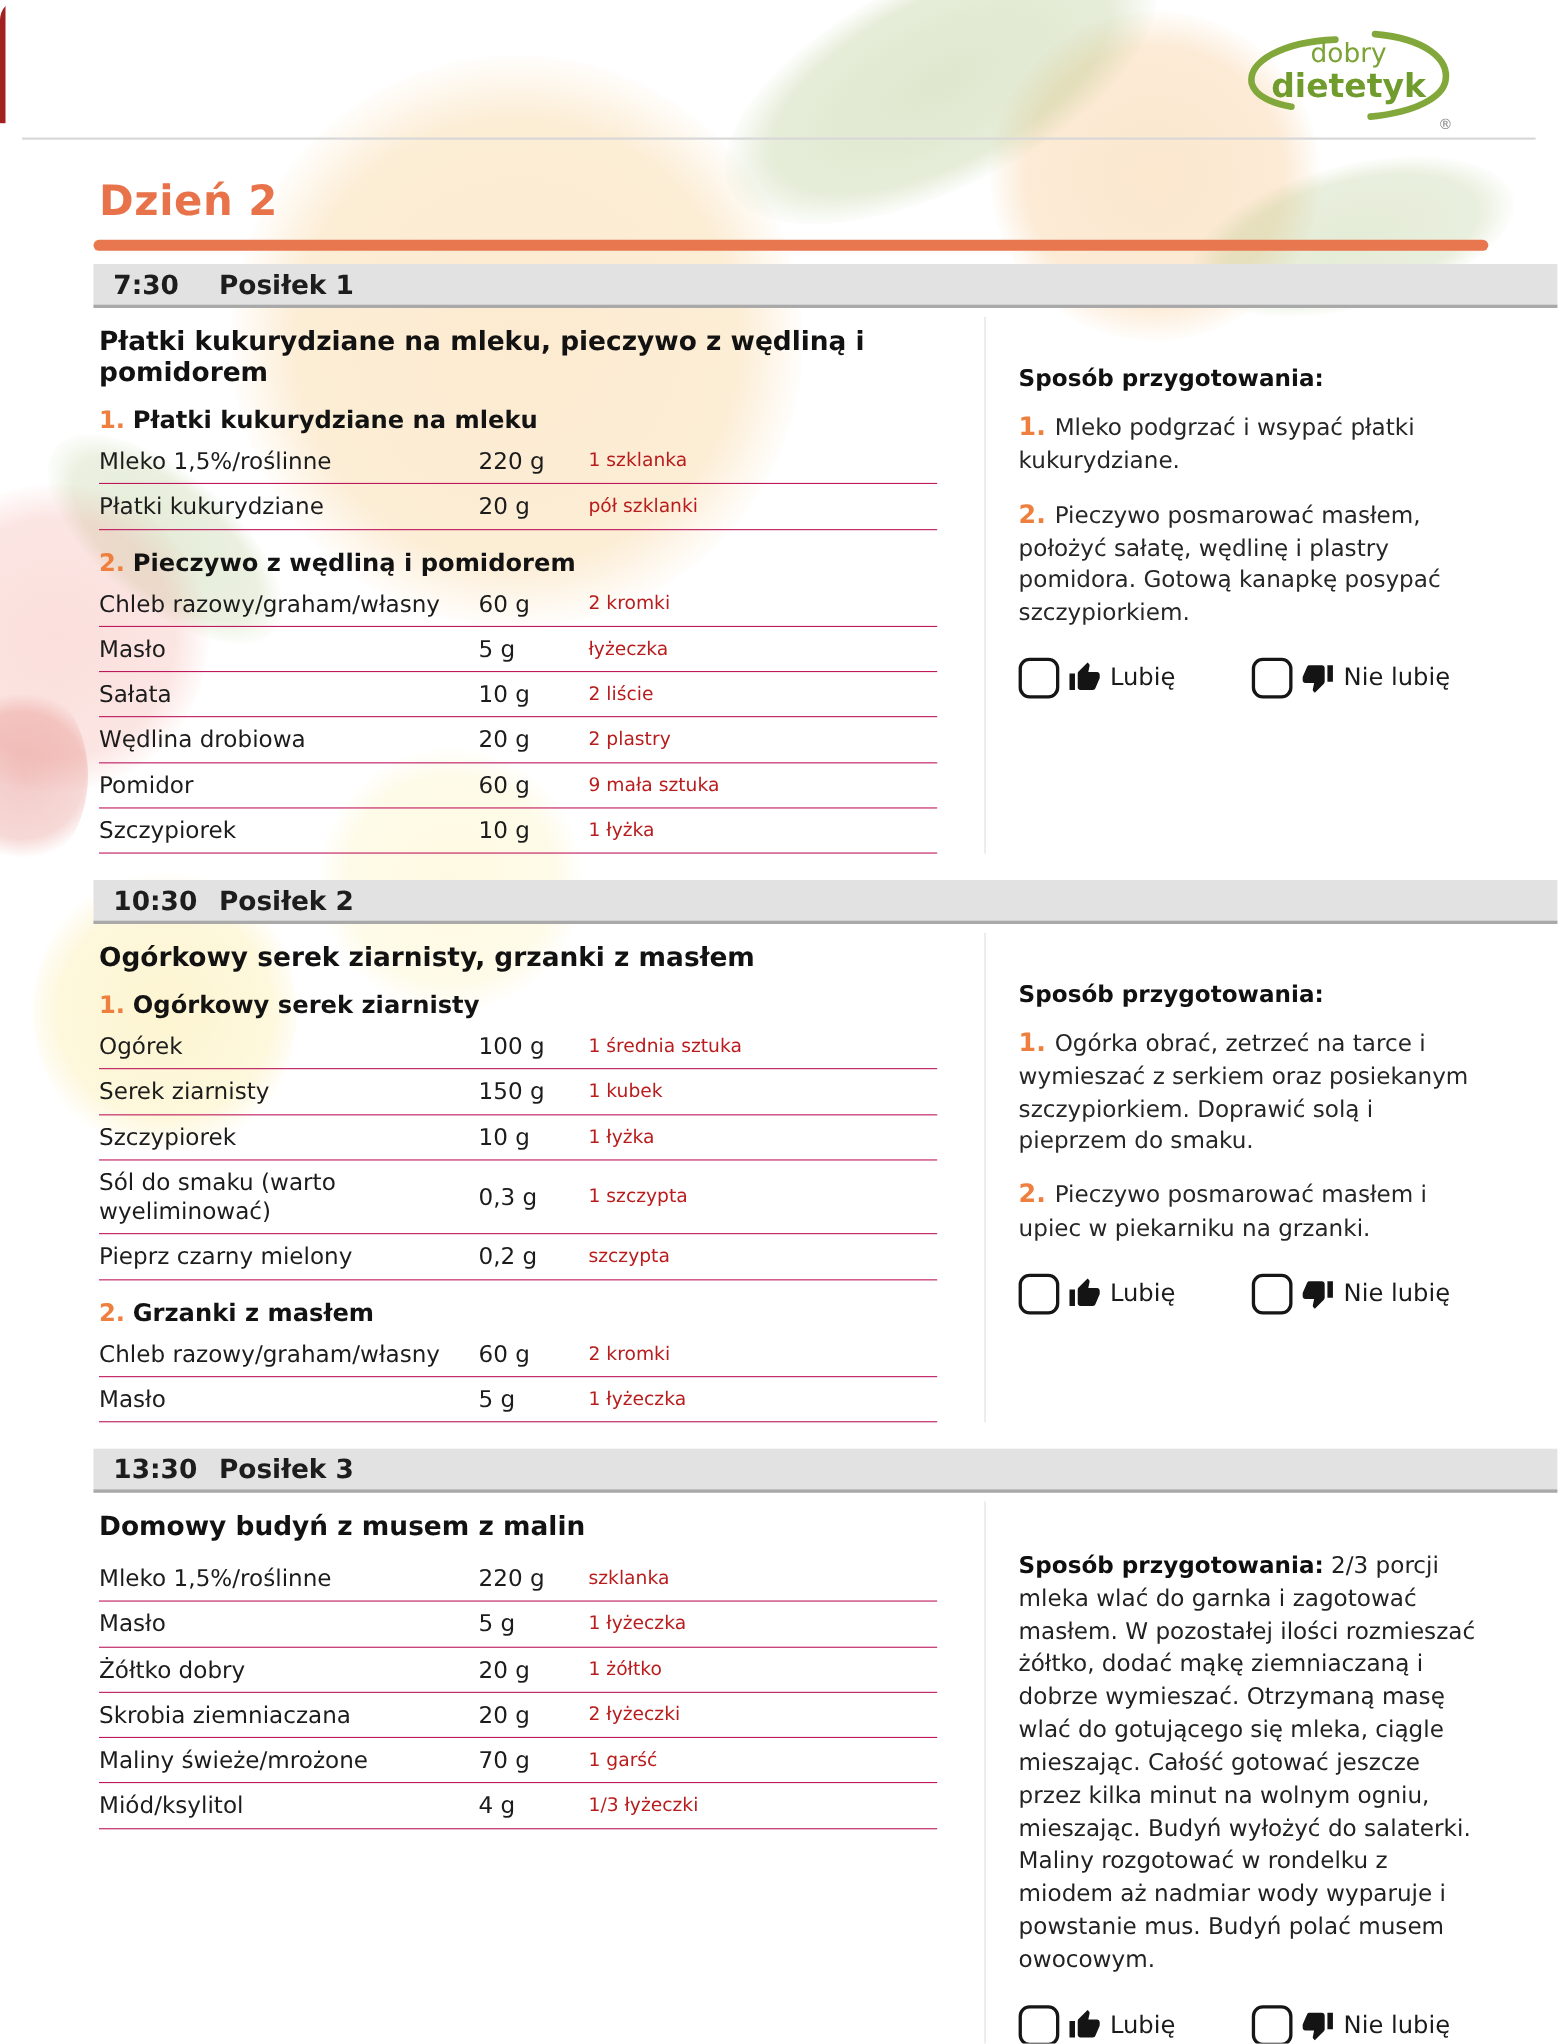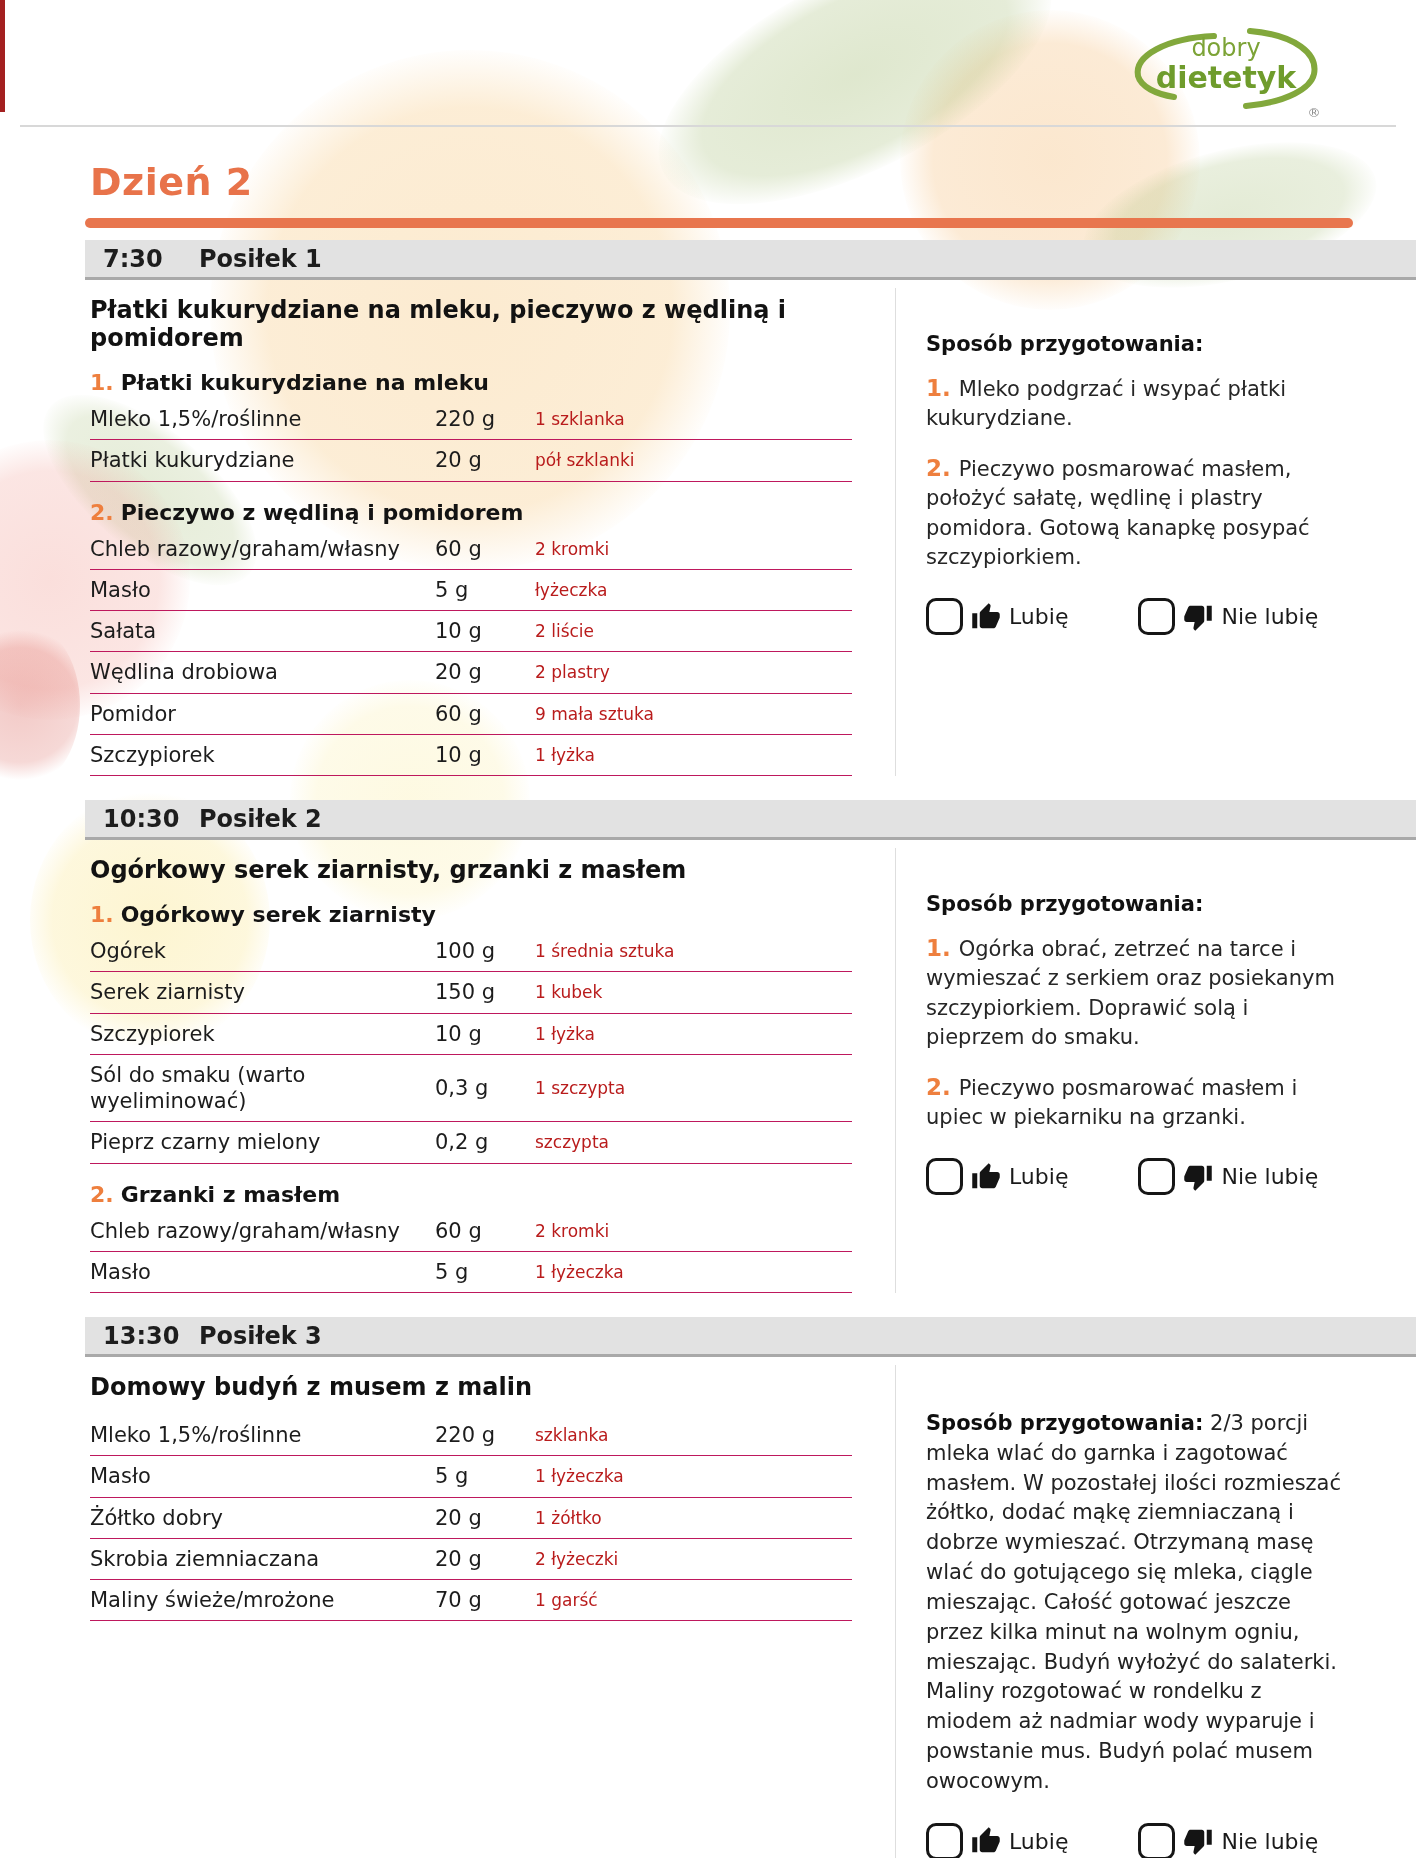--- a/index.html
+++ b/index.html
@@ -2,20 +2,21 @@
 <html><head>
 <meta charset="utf-8">
 <style>
   html,body{margin:0;padding:0;background:#ffffff;}
   .page{
     position:relative;
     width:1416px;height:1858px;
     background:#ffffff;
     font-family:"DejaVu Sans","Liberation Sans",sans-serif;
     overflow:hidden;
+    border-radius:18px;
   }
   
   .decor{position:absolute;z-index:0;pointer-events:none;}
   .d-orange-big{left:210px;top:50px;width:520px;height:520px;border-radius:50%;
     background:radial-gradient(circle,rgba(246,196,118,.34) 0%,rgba(246,196,118,.30) 55%,rgba(246,196,118,0) 72%);}
   .d-orange-small{left:900px;top:10px;width:300px;height:300px;border-radius:50%;
     background:radial-gradient(circle,rgba(243,176,94,.30) 0%,rgba(243,176,94,.26) 55%,rgba(243,176,94,0) 72%);}
   .d-leaf1{left:640px;top:-20px;width:430px;height:190px;border-radius:50%;transform:rotate(-27deg);
     background:radial-gradient(ellipse,rgba(170,193,126,.38) 0%,rgba(170,193,126,.30) 55%,rgba(170,193,126,0) 72%);}
   .d-leaf2{left:1080px;top:150px;width:300px;height:130px;border-radius:50%;transform:rotate(-14deg);
@@ -286,20 +287,25 @@
           <div class="irow">
             <span class="iname">Skrobia ziemniaczana</span>
             <span class="iamt">20 g</span>
             <span class="imeas">2 łyżeczki</span>
           </div>
           <div class="irow">
             <span class="iname">Maliny świeże/mrożone</span>
             <span class="iamt">70 g</span>
             <span class="imeas">1 garść</span>
           </div>
+          <div class="irow">
+            <span class="iname">Miód/ksylitol</span>
+            <span class="iamt">4 g</span>
+            <span class="imeas">1/3 łyżeczki</span>
+          </div>
         </div>
         <div class="mright">
           <p class="pflow">
             <b>Sposób przygotowania:</b>
             <span>2/3 porcji mleka wlać do garnka i zagotować masłem. W pozostałej ilości rozmieszać żółtko, dodać mąkę ziemniaczaną i dobrze wymieszać. Otrzymaną masę wlać do gotującego się mleka, ciągle mieszając. Całość gotować jeszcze przez kilka minut na wolnym ogniu, mieszając. Budyń wyłożyć do salaterki. Maliny rozgotować w rondelku z miodem aż nadmiar wody wyparuje i powstanie mus. Budyń polać musem owocowym.</span>
           </p>
           <div class="likes">
             <label class="lgroup">
               <span class="cbox"></span>
               <svg class="thumb" viewBox="0 0 24 24">

